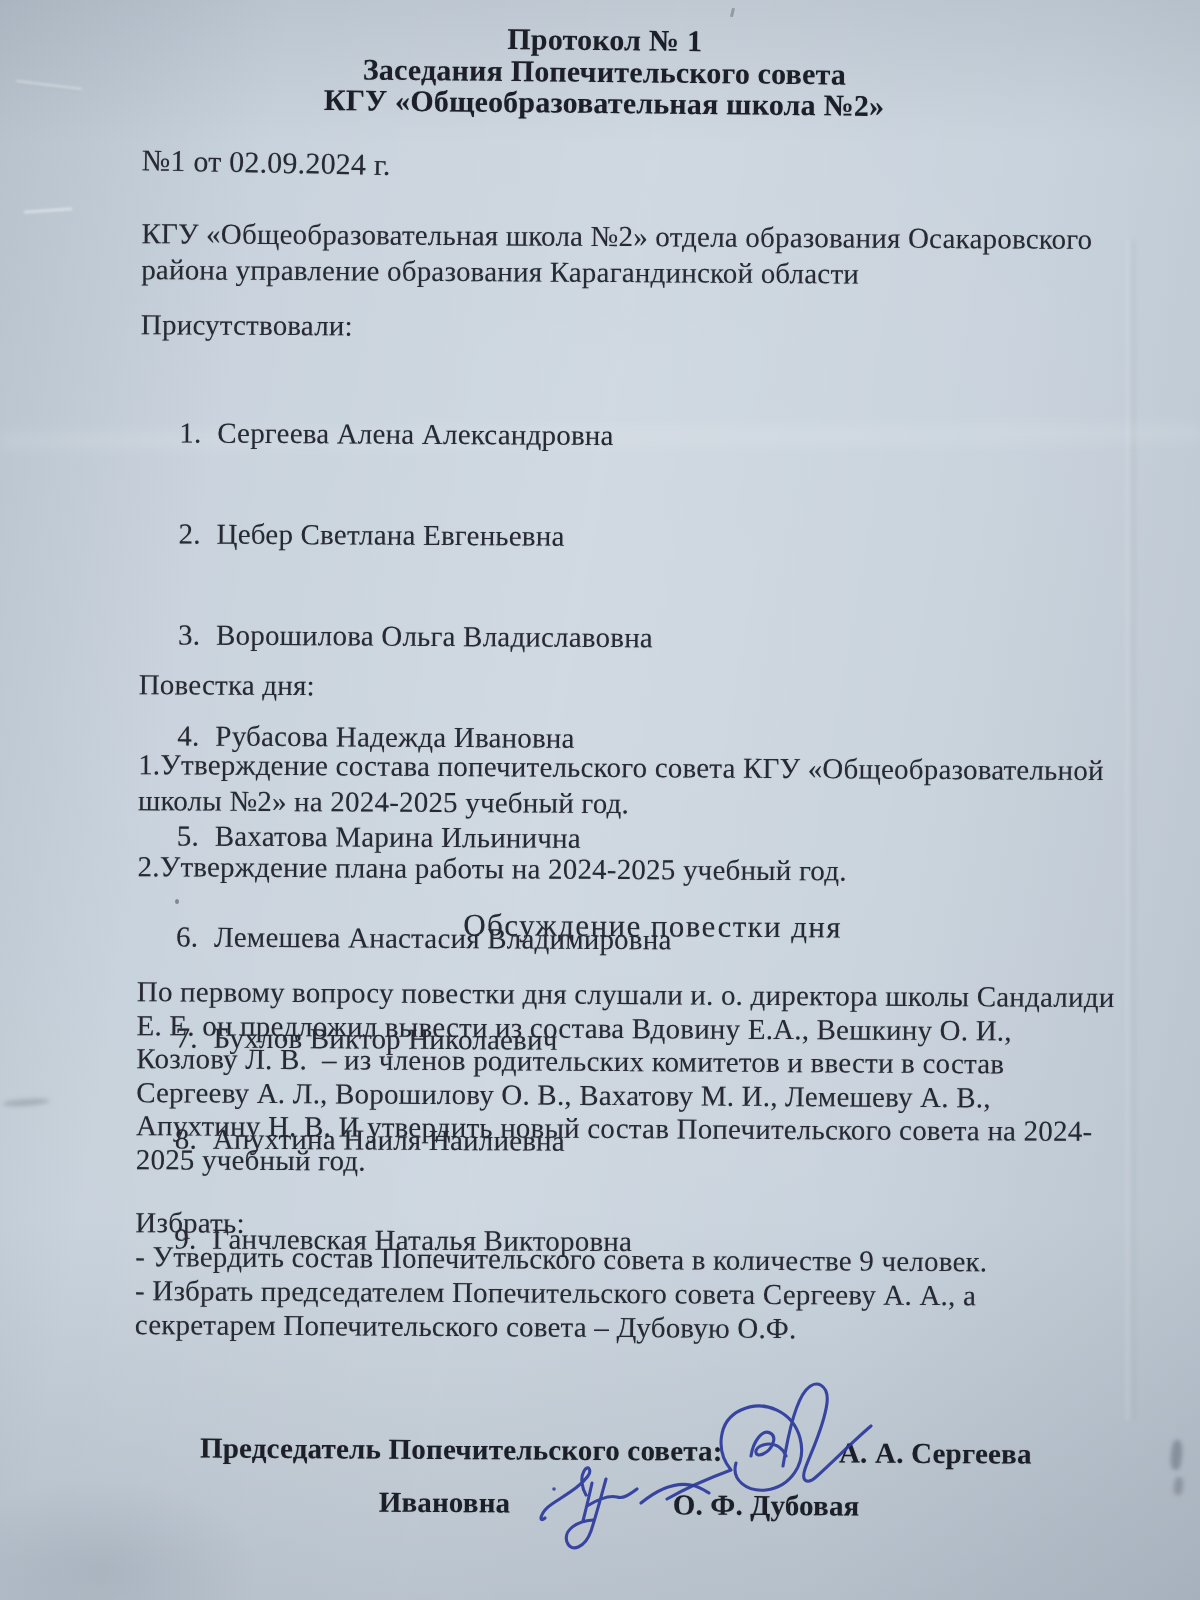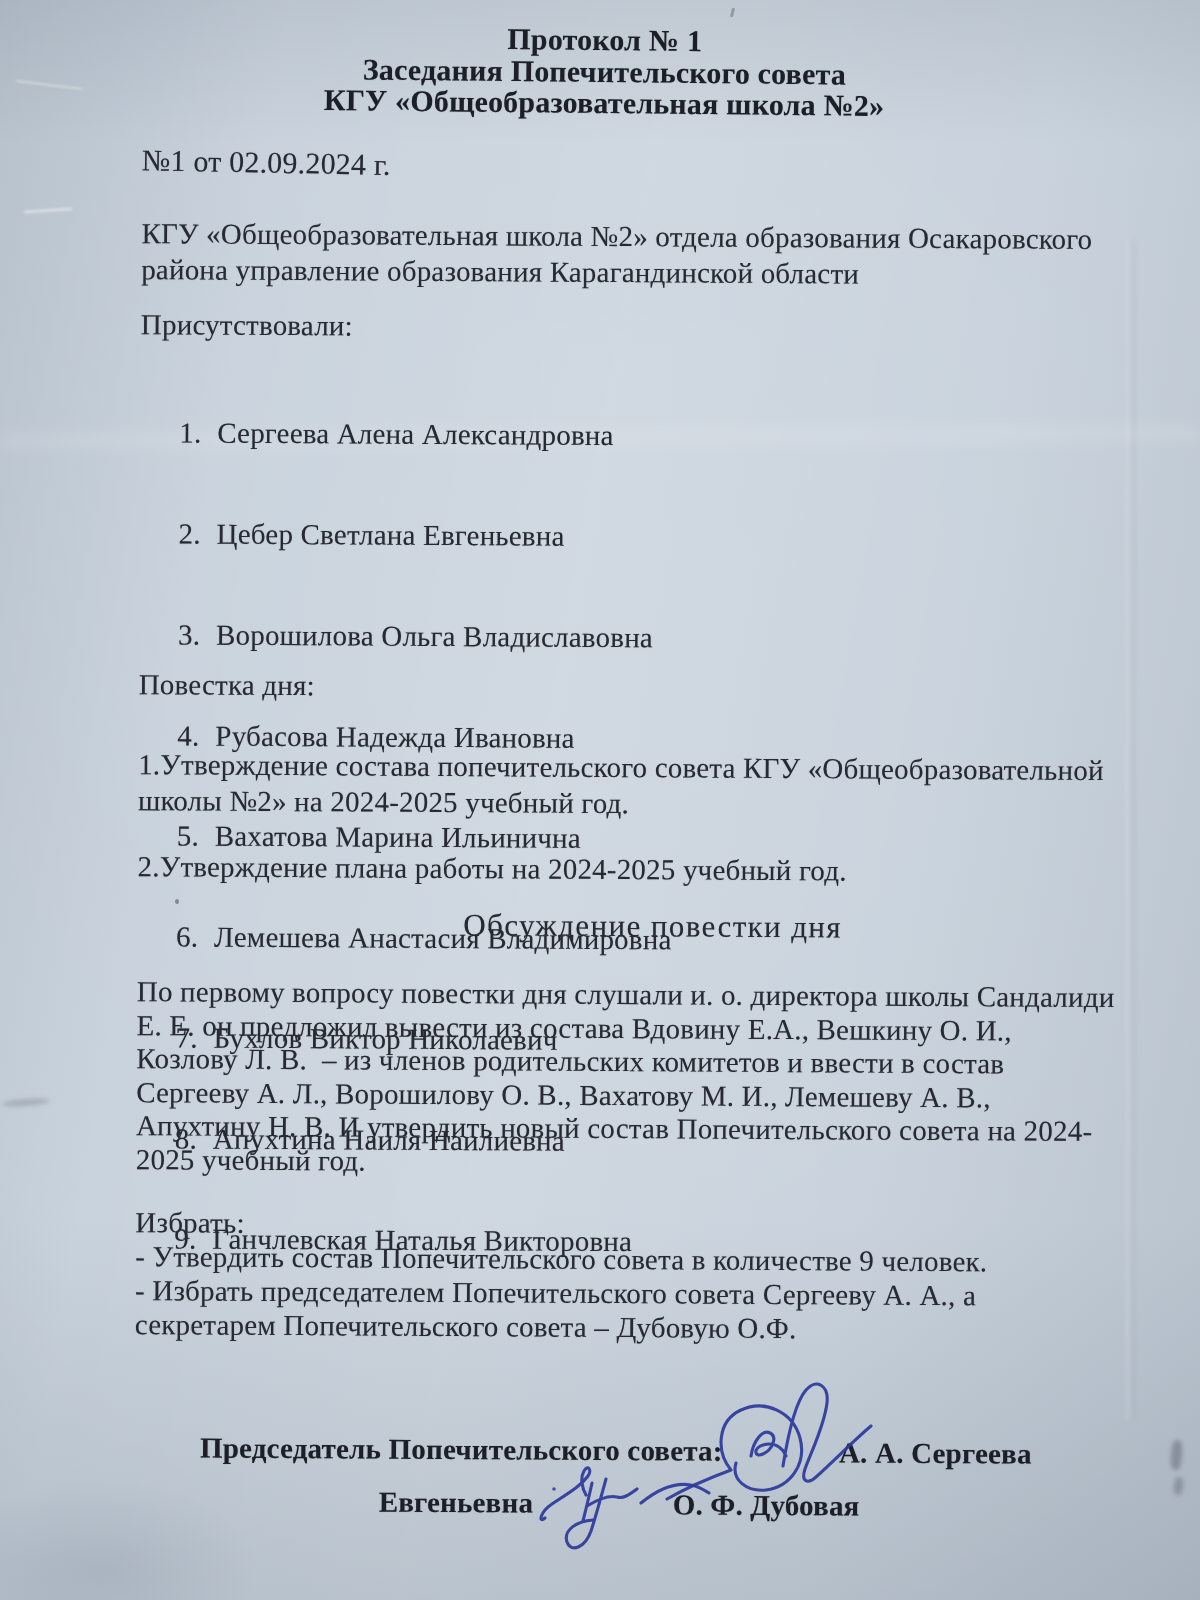--- a/index.html
+++ b/index.html
@@ -120,21 +120,21 @@
 Апухтину Н. В. И утвердить новый состав Попечительского совета на 2024-
 2025 учебный год.</div>
 
     <div class="txt decision-label">Избрать:</div>
     <div class="txt decision">- Утвердить состав Попечительского совета в количестве 9 человек.
 - Избрать председателем Попечительского совета Сергееву А. А., а
 секретарем Попечительского совета – Дубовую О.Ф.</div>
 
     <div class="txt b chair-label">Председатель Попечительского совета:</div>
     <div class="txt b chair-name">А. А. Сергеева</div>
-    <div class="txt b sec-label">Евгеньевна</div>
+    <div class="txt b sec-label">Ивановна</div>
     <div class="txt b sec-name">О. Ф. Дубовая</div>
   </div>
 
   <svg class="ink-overlay" width="1200" height="1600" viewBox="0 0 1200 1600">
     <path class="pen" d="M667 1499 C688 1487 712 1477 731 1470 C716 1452 717 1421 741 1410 C765 1399 793 1412 800 1438 C807 1464 790 1487 766 1490 C747 1492 731 1480 736 1463
          M751 1456 C753 1442 762 1429 770 1433 C778 1437 772 1450 763 1454 C754 1458 753 1448 763 1445 C774 1442 782 1447 786 1456
          M783 1466 C787 1441 794 1404 806 1390 C816 1378 829 1385 827 1403 C824 1427 811 1452 805 1469 C801 1481 807 1485 816 1477 C833 1462 853 1441 871 1426"></path>
     <path class="pen" stroke-width="3" d="M545 1518 C538 1524 540 1512 552 1504 C567 1494 580 1487 588 1476 C592 1470 588 1464 584 1471 C580 1478 582 1488 586 1495
          M592 1483 C589 1497 586 1509 583 1521
          M606 1479 C601 1497 596 1516 591 1531 C585 1548 571 1553 567 1542 C563 1530 577 1521 593 1520

